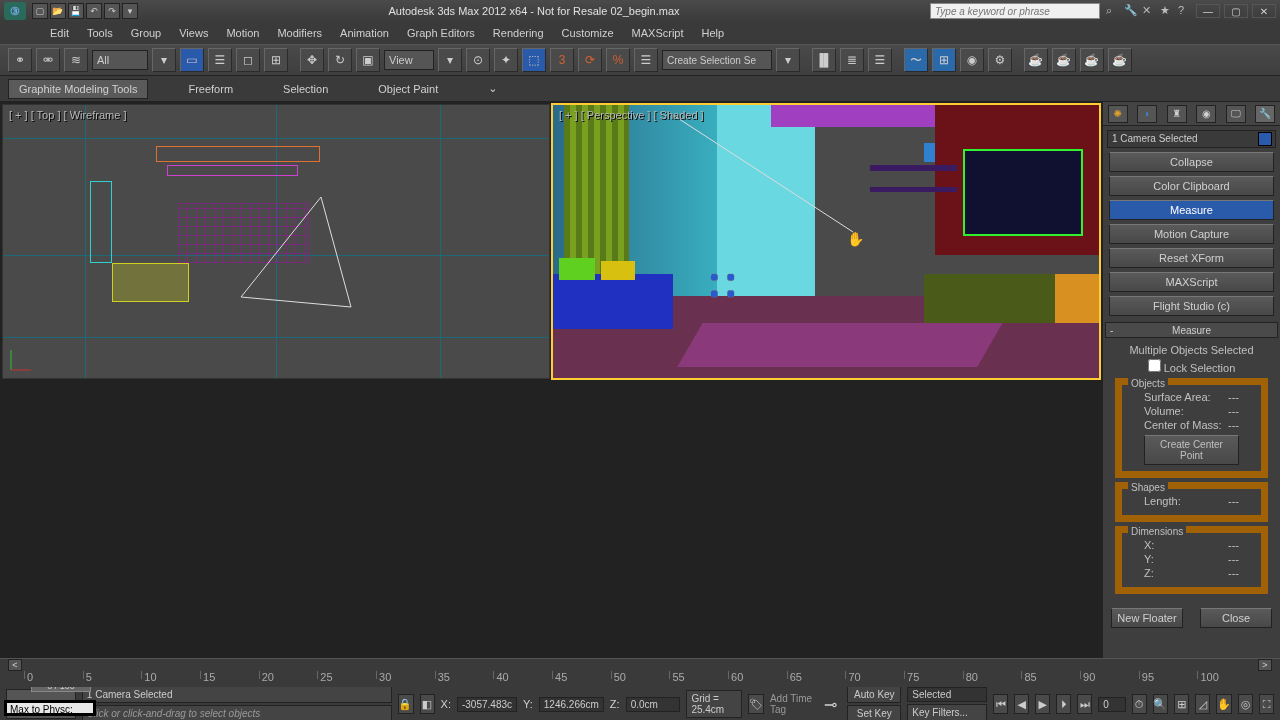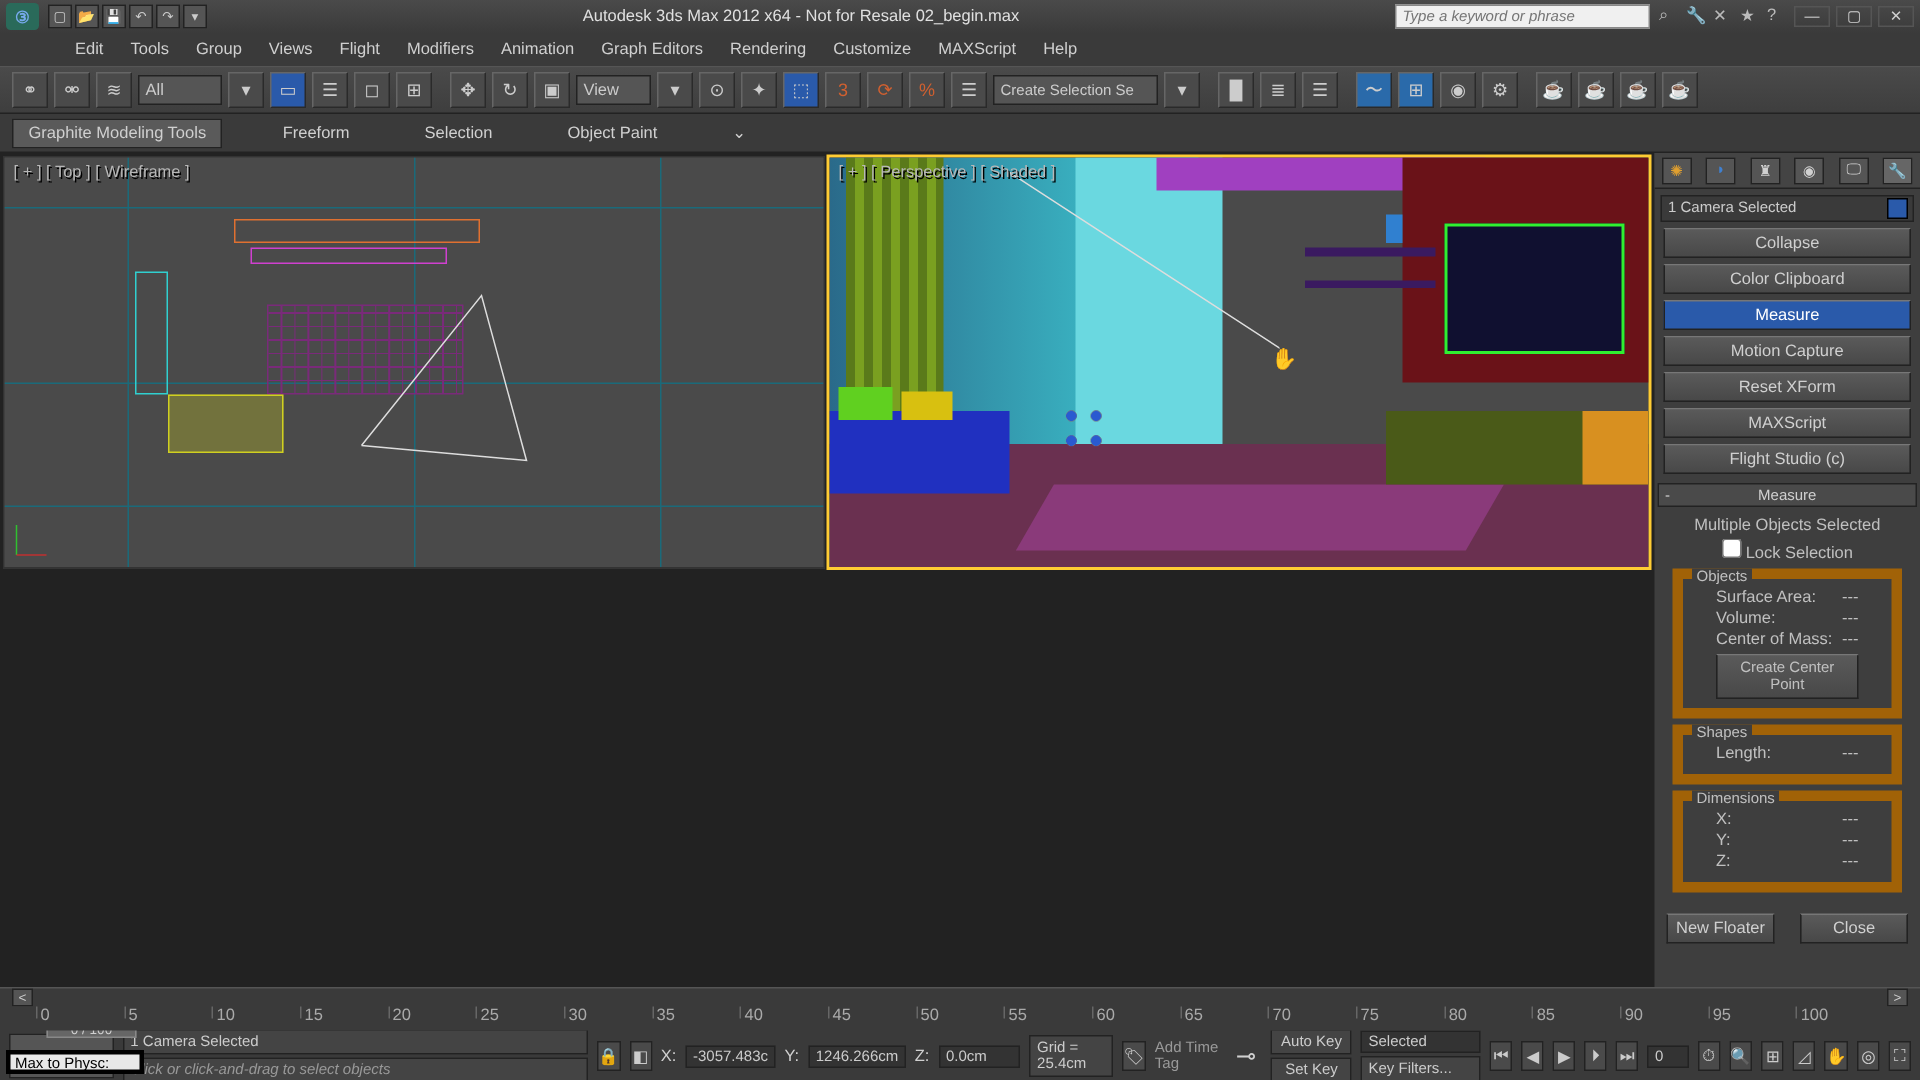--- a/index.html
+++ b/index.html
@@ -125,21 +125,21 @@
   <div class="wbtn">—</div>
   <div class="wbtn">▢</div>
   <div class="wbtn">✕</div>
 </div>
 
 <div class="menubar">
   <span>Edit</span>
   <span>Tools</span>
   <span>Group</span>
   <span>Views</span>
-  <span>Flight</span>
+  <span>Motion</span>
   <span>Modifiers</span>
   <span>Animation</span>
   <span>Graph Editors</span>
   <span>Rendering</span>
   <span>Customize</span>
   <span>MAXScript</span>
   <span>Help</span>
 </div>
 
 <div class="toolbar">

